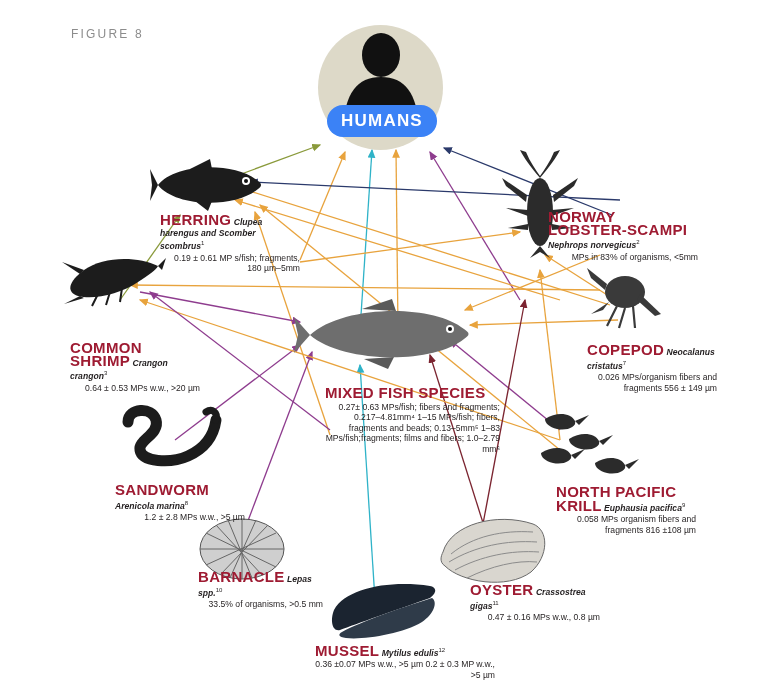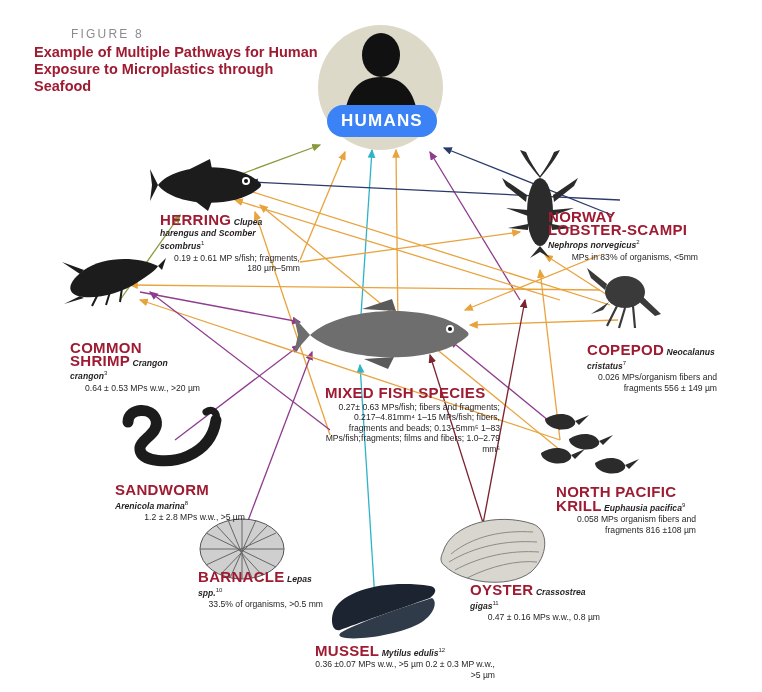--- a/index.html
+++ b/index.html
@@ -53,21 +53,20 @@
   .silhouette{position:absolute;left:337px;top:33px;}
 
   .art{position:absolute;}
 </style>
 </head>
 <body>
 
 <div id="stage">
 
   <div class="fig-label">FIGURE 8</div>
-  <div class="fig-title">Example of Multiple Pathways for Human Exposure to Microplastics through Seafood</div>
 
   <svg class="arrows" viewBox="0 0 762 692">
     <defs>
       <marker id="ar-olive" markerWidth="7" markerHeight="7" refX="6" refY="3" orient="auto">
         <path d="M0,0 L7,3 L0,6 z" fill="#8a9a3b"></path>
       </marker>
       <marker id="ar-orange" markerWidth="7" markerHeight="7" refX="6" refY="3" orient="auto">
         <path d="M0,0 L7,3 L0,6 z" fill="#e8a33d"></path>
       </marker>
       <marker id="ar-navy" markerWidth="7" markerHeight="7" refX="6" refY="3" orient="auto">

